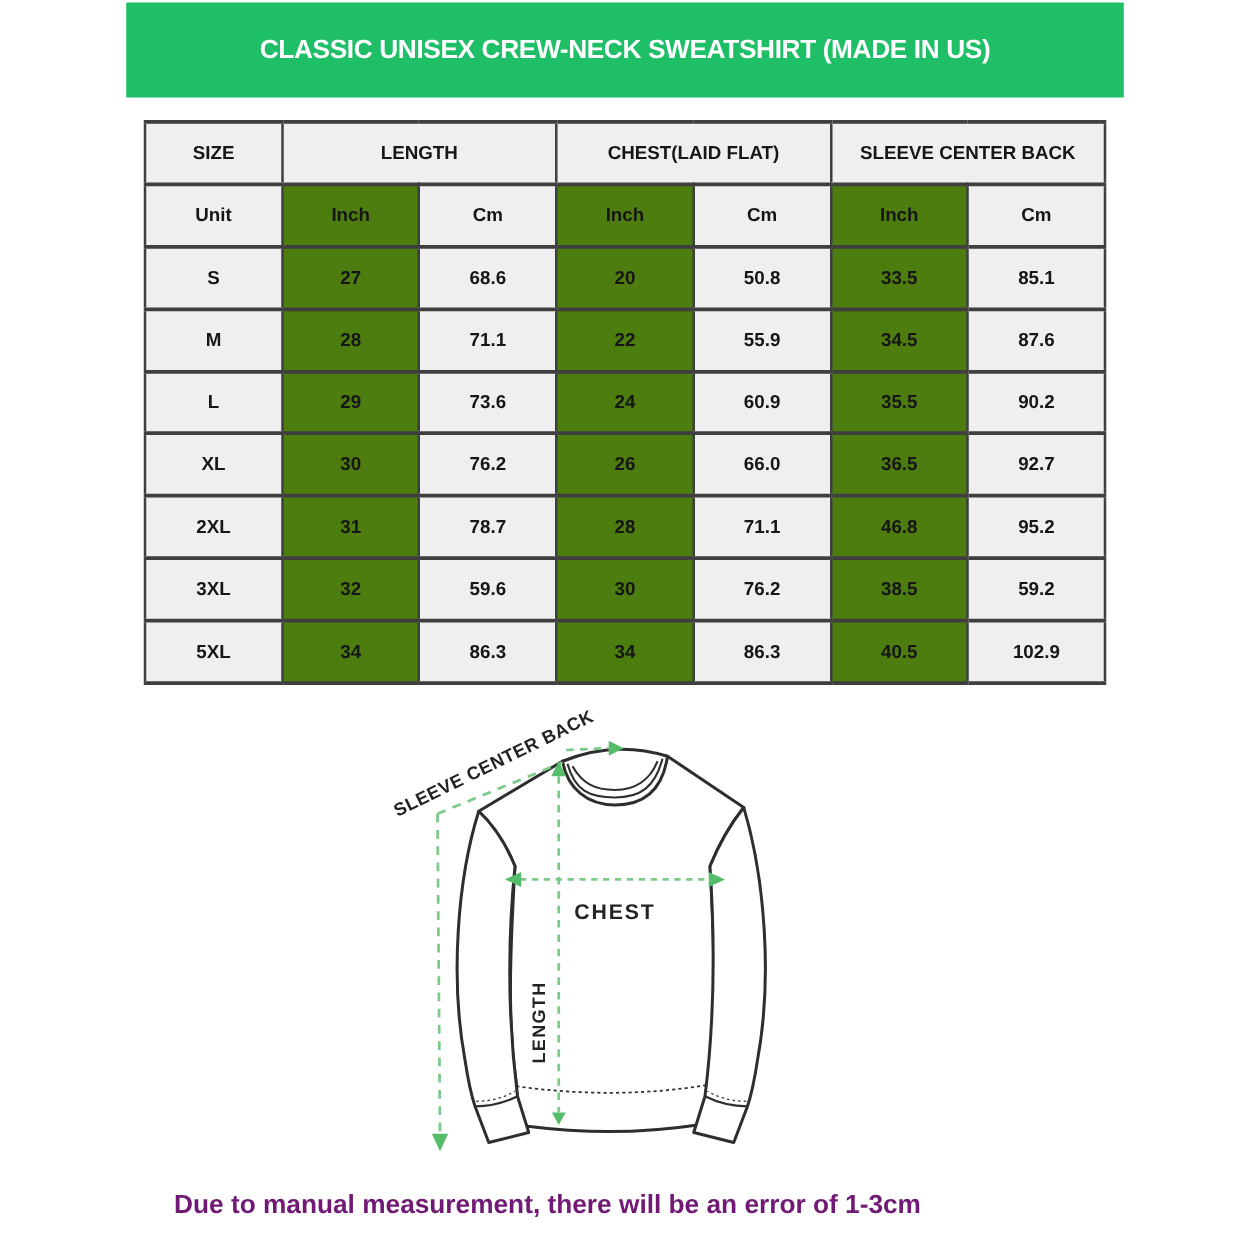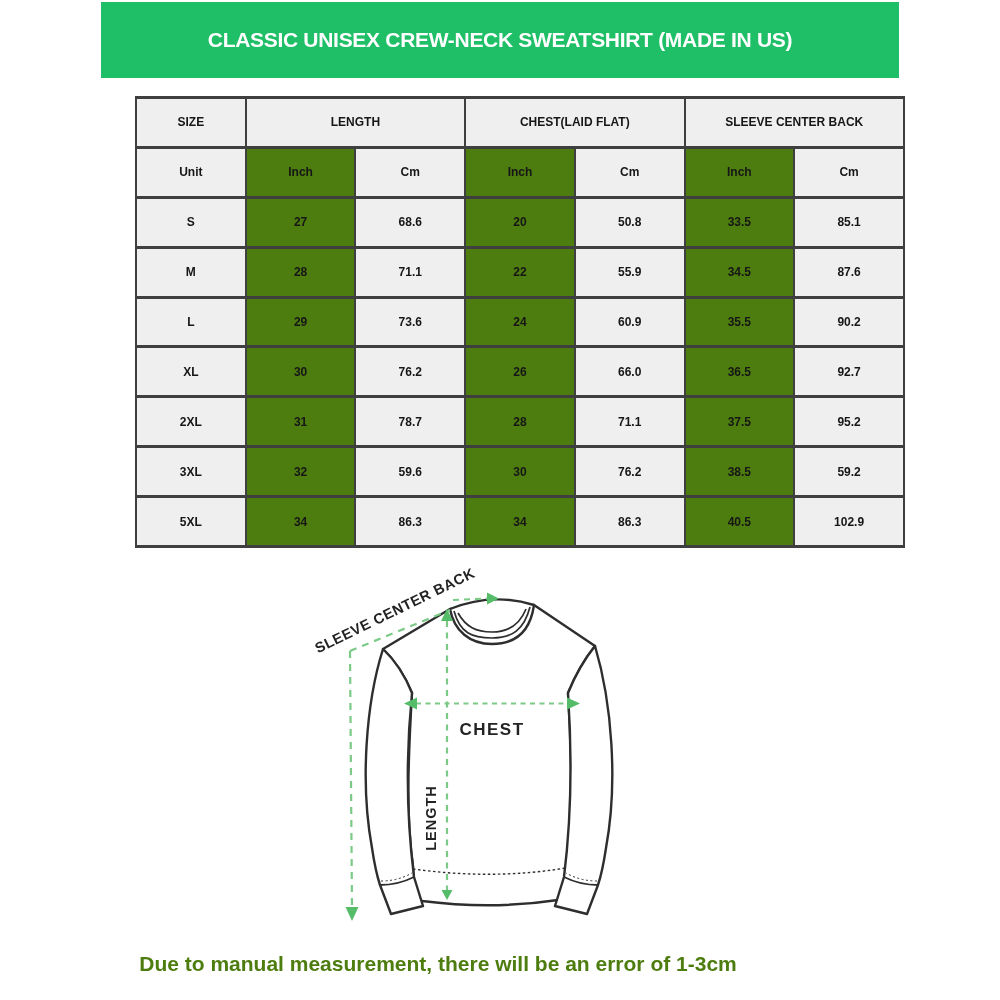--- a/index.html
+++ b/index.html
@@ -10,33 +10,33 @@
   }
   .banner{
     position:absolute;left:101px;top:2px;width:798px;height:76px;
     background:#1FBF67;color:#ffffff;
     display:flex;align-items:center;justify-content:center;
     font-weight:700;font-size:21px;letter-spacing:-0.3px;white-space:nowrap;
   }
   table.size-table{
     position:absolute;left:115px;top:96px;width:770px;height:452px;
     border-collapse:collapse;table-layout:fixed;
-    text-align:center;color:#161616;font-size:12px;margin-left:20px;
+    text-align:center;color:#161616;font-size:15px;
   }
   .size-table th,.size-table td{
     border:2px solid #3f3f3f;
     border-top-width:3px;border-bottom-width:3px;
     padding:0;vertical-align:middle;font-weight:700;
   }
   .cg{background:#EFEFEF;}
   .cw{background:#4d7c0f;}
   .diagram{position:absolute;left:300px;top:563px;width:420px;height:388px;}
   .footer-note{
     position:absolute;left:0;top:952px;width:876px;text-align:center;
-    color:#4d7c0f;font-weight:700;font-size:21px;
+    color:#701a75;font-weight:700;font-size:21px;
   }
   svg text.meas-label{
     font-family:"Liberation Sans", sans-serif;font-weight:700;fill:#232323;
   }
 </style>
 </head>
 <body>
 
 <div class="banner">
   <span>CLASSIC UNISEX CREW-NECK SWEATSHIRT (MADE IN US)</span>
@@ -94,21 +94,21 @@
     <td class="cg">66.0</td>
     <td class="cw">36.5</td>
     <td class="cg">92.7</td>
   </tr>
   <tr>
     <td class="cg">2XL</td>
     <td class="cw">31</td>
     <td class="cg">78.7</td>
     <td class="cw">28</td>
     <td class="cg">71.1</td>
-    <td class="cw">37.5</td>
+    <td class="cw">46.8</td>
     <td class="cg">95.2</td>
   </tr>
   <tr>
     <td class="cg">3XL</td>
     <td class="cw">32</td>
     <td class="cg">59.6</td>
     <td class="cw">30</td>
     <td class="cg">76.2</td>
     <td class="cw">38.5</td>
     <td class="cg">59.2</td>

